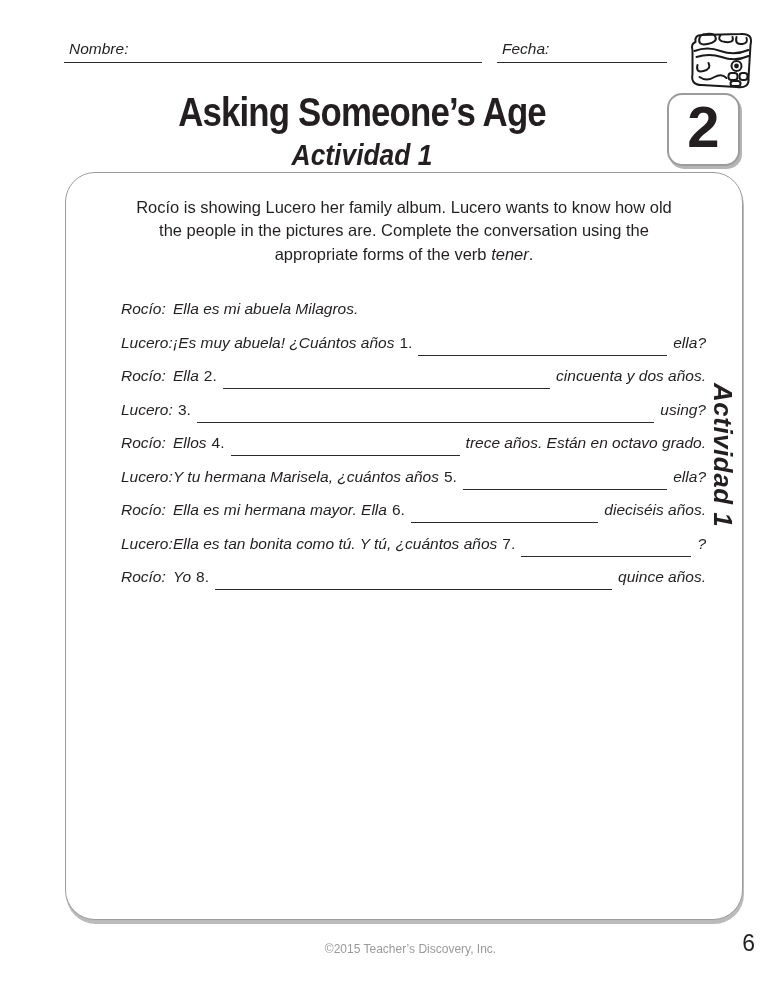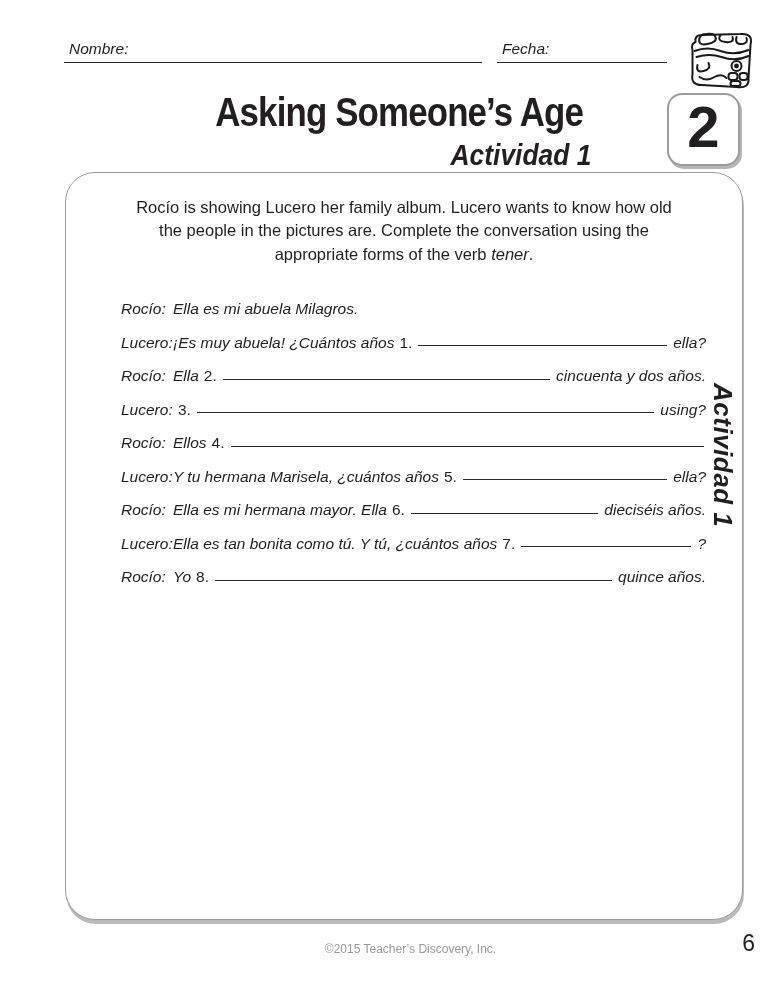--- a/index.html
+++ b/index.html
@@ -11,21 +11,21 @@
   
   .hdr-field { position:absolute; top:40px; border-bottom:1.6px solid #2b2b2b; }
   .hdr-field.nombre { left:64px; width:418px; }
   .hdr-field.fecha  { left:497px; width:170px; }
   .hdr-label { display:inline-block; font-style:italic; font-size:15.5px; padding:0 0 4px 5px; }
 
   
   .glyph { position:absolute; left:687px; top:29px; width:71px; height:62px; }
 
   
-  .title-wrap { position:absolute; left:65px; top:92px; width:560px; text-align:right; line-height:1; }
+  .title-wrap { position:absolute; left:82px; top:92px; width:560px; text-align:center; line-height:1; }
   .title-wrap h1 { margin:0; font-size:41px; font-weight:bold; letter-spacing:-1px;
                    transform:scaleX(.85); transform-origin:50% 50%; }
   .title-wrap h2 { margin:7px 0 0 0; font-size:30px; font-weight:bold; font-style:italic;
                    transform:scaleX(.88); transform-origin:50% 50%; }
 
   
   .badge { position:absolute; left:667px; top:93px; width:73px; height:73px; background:#fff;
            border:2.5px solid #9c9c9c; border-radius:15px; box-sizing:border-box;
            box-shadow:2px 3px 0 rgba(120,120,120,.55);
            display:flex; align-items:center; justify-content:center; }
@@ -34,21 +34,21 @@
   
   .main-box { position:absolute; left:65px; top:172px; width:678px; height:748px; background:#fff;
               border:1.6px solid #9c9c9c; border-radius:30px; box-sizing:border-box;
               box-shadow:1px 4px 0 rgba(120,120,120,.5); }
   .instructions { position:absolute; top:7px; left:30px; right:30px; margin:16px;
                   text-align:center; font-size:16.5px; line-height:1.42; }
   .instructions .verb { font-style:italic; }
 
   
   .dialog { position:absolute; top:126px; left:55px; right:36px; }
-  .drow { display:flex; align-items:center; font-style:italic; font-size:15.5px;
+  .drow { display:flex; align-items:flex-end; font-style:italic; font-size:15.5px;
           line-height:20px; margin-bottom:13.5px; }
   .drow > span { white-space:nowrap; }
   .spk  { width:52px; flex:none; }
   .num  { font-style:normal; margin-left:5px; }
   .blank { flex:1 1 auto; min-width:28px; border-bottom:1.4px solid #2b2b2b;
            position:relative; top:3px; margin:0 2px 0 6px; }
   .post { margin-left:4px; }
 
   
   .side-label { position:absolute; left:707px; top:383px; height:160px;
@@ -134,20 +134,21 @@
         <span class="num">3.</span>
         <span class="blank"></span>
         <span class="post">using?</span>
       </div>
 
       <div class="drow">
         <span class="spk">Rocío:</span>
         <span class="pre">Ellos</span>
         <span class="num">4.</span>
         <span class="blank"></span>
+        <span class="post">trece años. Están en octavo grado.</span>
       </div>
 
       <div class="drow">
         <span class="spk">Lucero:</span>
         <span class="pre">Y tu hermana Marisela, ¿cuántos años</span>
         <span class="num">5.</span>
         <span class="blank"></span>
         <span class="post">ella?</span>
       </div>
 

